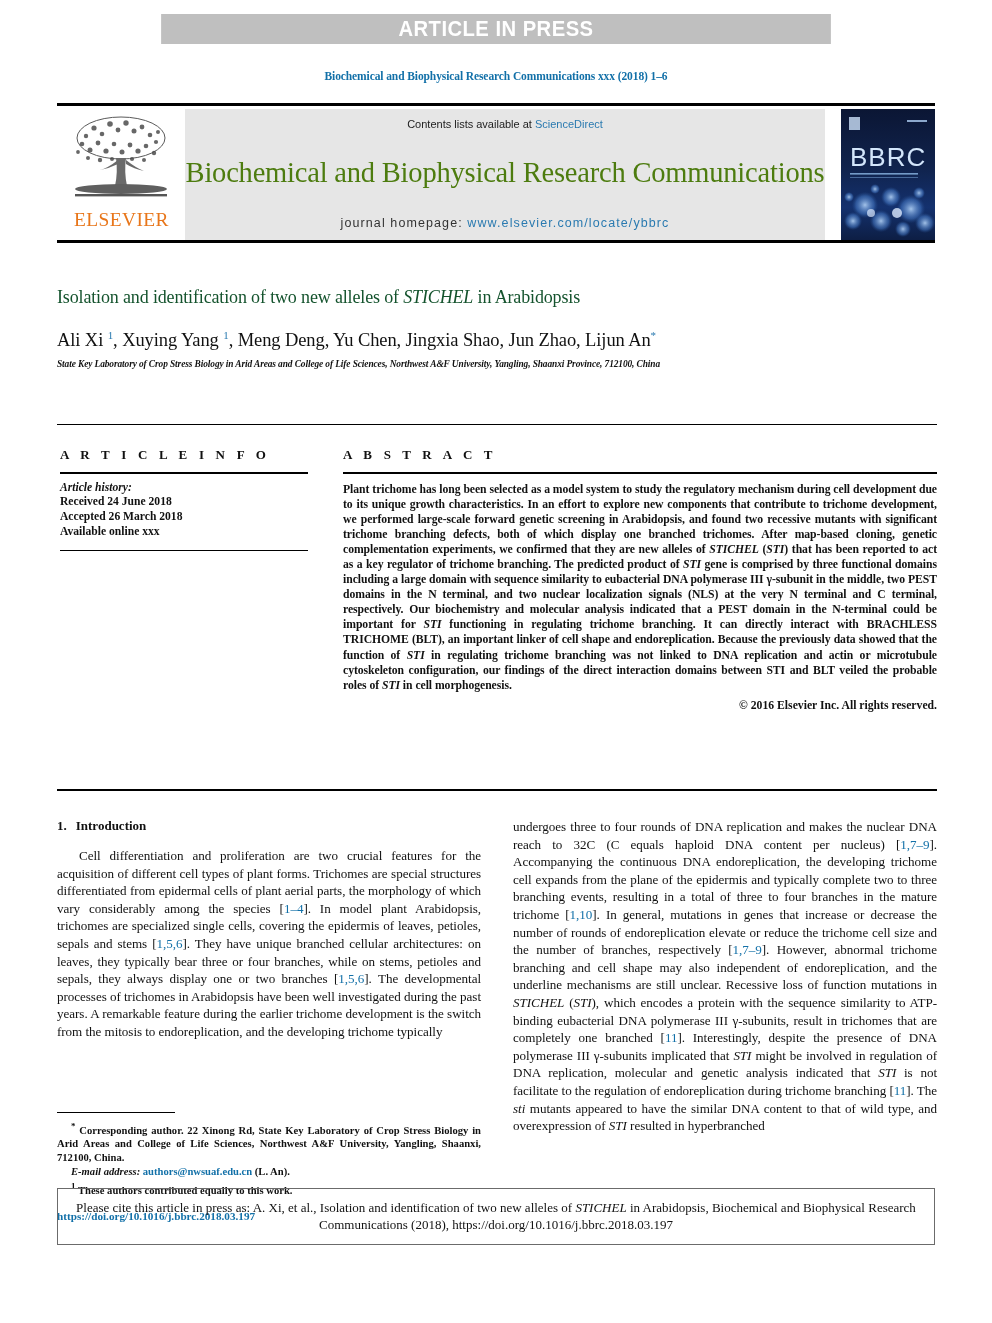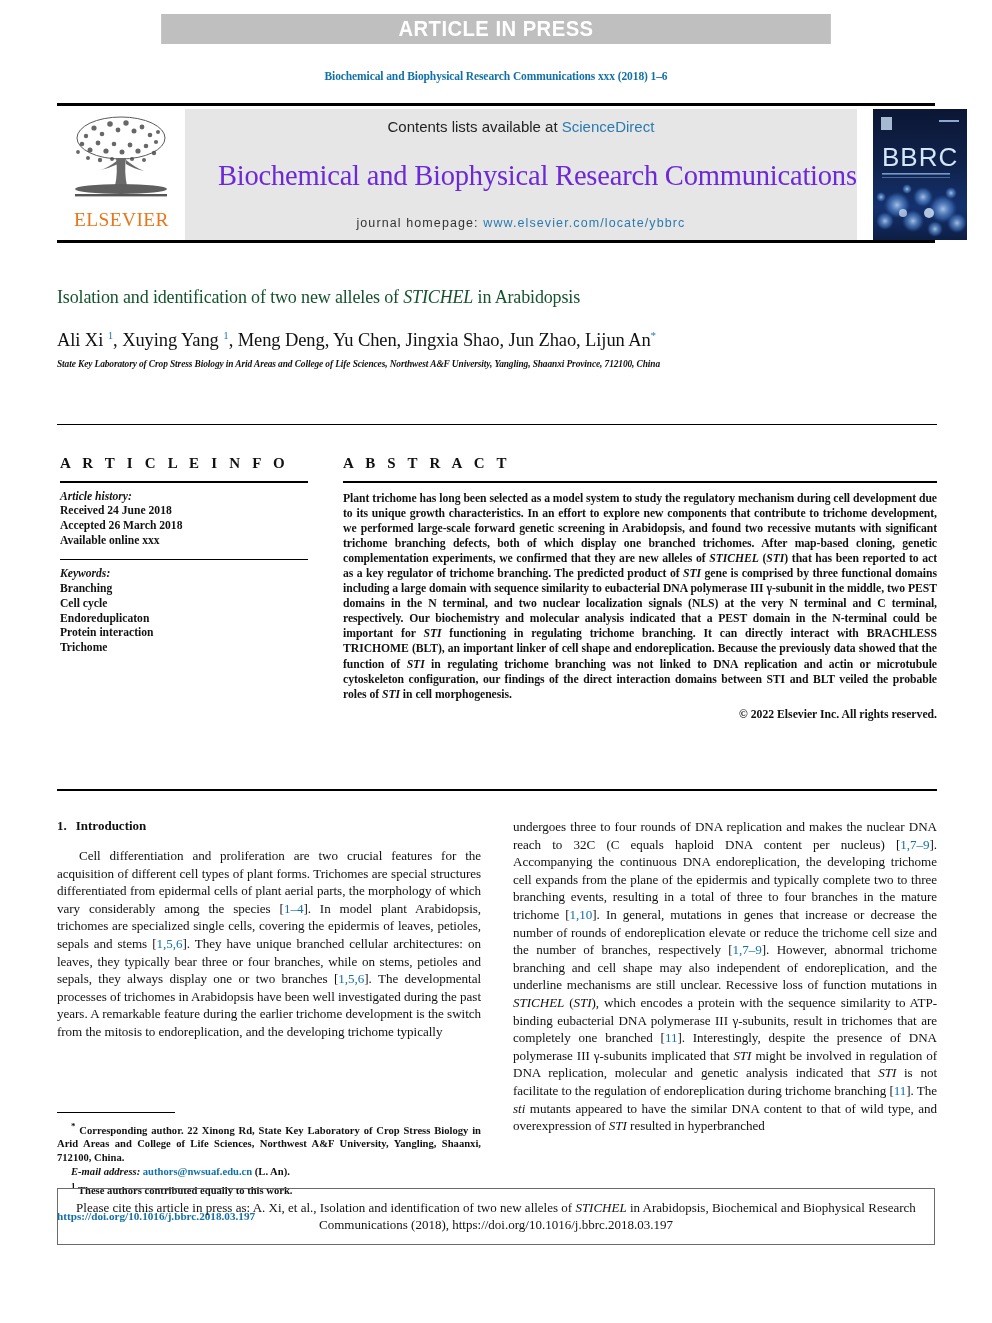--- a/index.html
+++ b/index.html
@@ -108,31 +108,30 @@
     background: #e6e6e6;
     display: flex;
     flex-direction: column;
     justify-content: space-between;
     align-items: center;
     padding: 9px 0 10px 0;
     box-sizing: border-box;
   }
   .contents-line {
     font-family: "Liberation Sans", sans-serif;
-    font-size: 15px;
+    font-size: 11px;
     color: #222;
   }
   .contents-line .sd-link { color: #2a7ab0; }
   .journal-title {
     font-family: "Liberation Serif", serif;
     font-size: 28.5px;
-    color: #6d28d9;
+    color: #4d7c0f;
     letter-spacing: -0.2px;
     white-space: nowrap;
-    margin-left: 33px;
   }
   .homepage-line {
     font-family: "Liberation Sans", sans-serif;
     font-size: 12.5px;
     color: #333;
     letter-spacing: 1.1px;
   }
   .homepage-line .hp-link { color: #2a7ab0; }
   .cover-thumb {
     width: 94px;
@@ -199,24 +198,23 @@
   }
   .abs-col {
     position: absolute;
     left: 343px;
     top: 447px;
     width: 594px;
   }
   .section-caps {
     font-family: "Liberation Serif", serif;
     font-weight: bold;
-    font-size: 15px;
+    font-size: 13px;
     letter-spacing: 4.2px;
     color: #111;
-    margin-top: 8px;
   }
   .hdr-rule {
     height: 1.5px;
     background: #000;
     margin-top: 9px;
   }
   .info-group {
     font-family: "Liberation Serif", serif;
     font-weight: bold;
     font-size: 11.6px;
@@ -477,35 +475,27 @@
   <div class="info-col">
     <div class="section-caps">A R T I C L E   I N F O</div>
     <div class="hdr-rule"></div>
     <div class="info-group">
       <div class="grp-title">Article history:</div>
       <div>Received 24 June 2018</div>
       <div>Accepted 26 March 2018</div>
       <div>Available online xxx</div>
     </div>
     <div class="info-rule"></div>
-    <div class="info-group">
-      <div class="grp-title">Keywords:</div>
-      <div>Branching</div>
-      <div>Cell cycle</div>
-      <div>Endoreduplicaton</div>
-      <div>Protein interaction</div>
-      <div>Trichome</div>
-    </div>
   </div>
 
   <div class="abs-col">
     <div class="section-caps">A B S T R A C T</div>
     <div class="hdr-rule"></div>
     <div class="abstract-text">Plant trichome has long been selected as a model system to study the regulatory mechanism during cell development due to its unique growth characteristics. In an effort to explore new components that contribute to trichome development, we performed large-scale forward genetic screening in Arabidopsis, and found two recessive mutants with significant trichome branching defects, both of which display one branched trichomes. After map-based cloning, genetic complementation experiments, we confirmed that they are new alleles of <i>STICHEL</i> (<i>STI</i>) that has been reported to act as a key regulator of trichome branching. The predicted product of <i>STI</i> gene is comprised by three functional domains including a large domain with sequence similarity to eubacterial DNA polymerase III γ-subunit in the middle, two PEST domains in the N terminal, and two nuclear localization signals (NLS) at the very N terminal and C terminal, respectively. Our biochemistry and molecular analysis indicated that a PEST domain in the N-terminal could be important for <i>STI</i> functioning in regulating trichome branching. It can directly interact with BRACHLESS TRICHOME (BLT), an important linker of cell shape and endoreplication. Because the previously data showed that the function of <i>STI</i> in regulating trichome branching was not linked to DNA replication and actin or microtubule cytoskeleton configuration, our findings of the direct interaction domains between STI and BLT veiled the probable roles of <i>STI</i> in cell morphogenesis.</div>
-    <div class="copyright-line">© 2022 Elsevier Inc. All rights reserved.</div>
+    <div class="copyright-line">© 2016 Elsevier Inc. All rights reserved.</div>
   </div>
 
   <div class="rule-abs-bottom"></div>
 
   <div class="body-cols">
     <div class="col col-left">
       <div class="sec-head">
         <span class="num">1.</span><span>Introduction</span>
       </div>
       <p class="body-p indent">Cell differentiation and proliferation are two crucial features for the acquisition of different cell types of plant forms. Trichomes are special structures differentiated from epidermal cells of plant aerial parts, the morphology of which vary considerably among the species [<span class="ref">1–4</span>]. In model plant Arabidopsis, trichomes are specialized single cells, covering the epidermis of leaves, petioles, sepals and stems [<span class="ref">1,5,6</span>]. They have unique branched cellular architectures: on leaves, they typically bear three or four branches, while on stems, petioles and sepals, they always display one or two branches [<span class="ref">1,5,6</span>]. The developmental processes of trichomes in Arabidopsis have been well investigated during the past years. A remarkable feature during the earlier trichome development is the switch from the mitosis to endoreplication, and the developing trichome typically</p>

